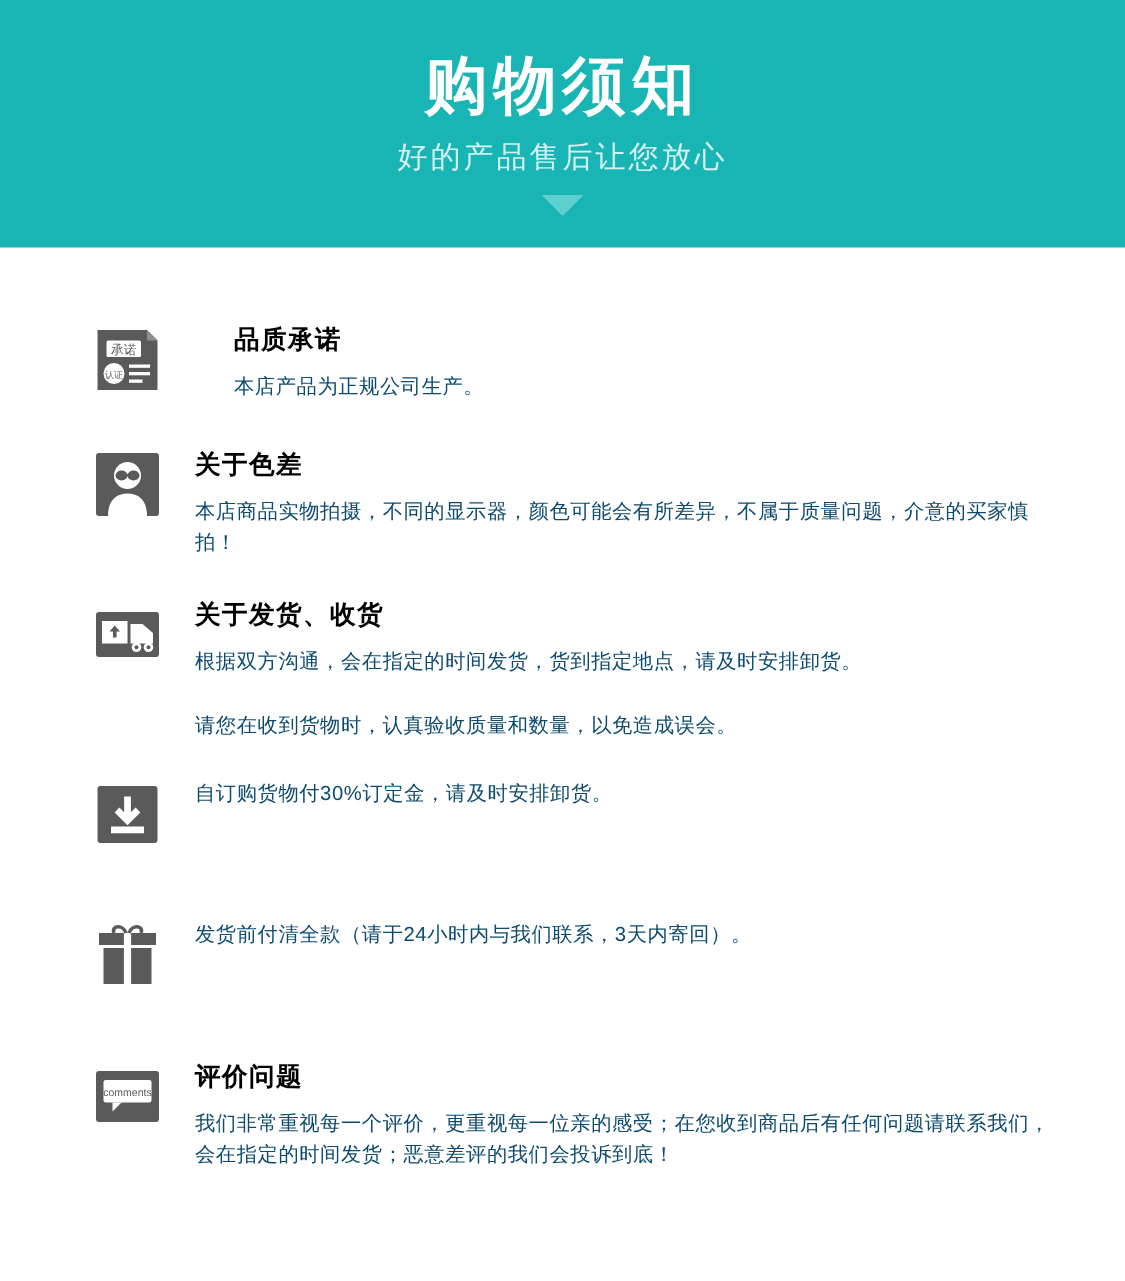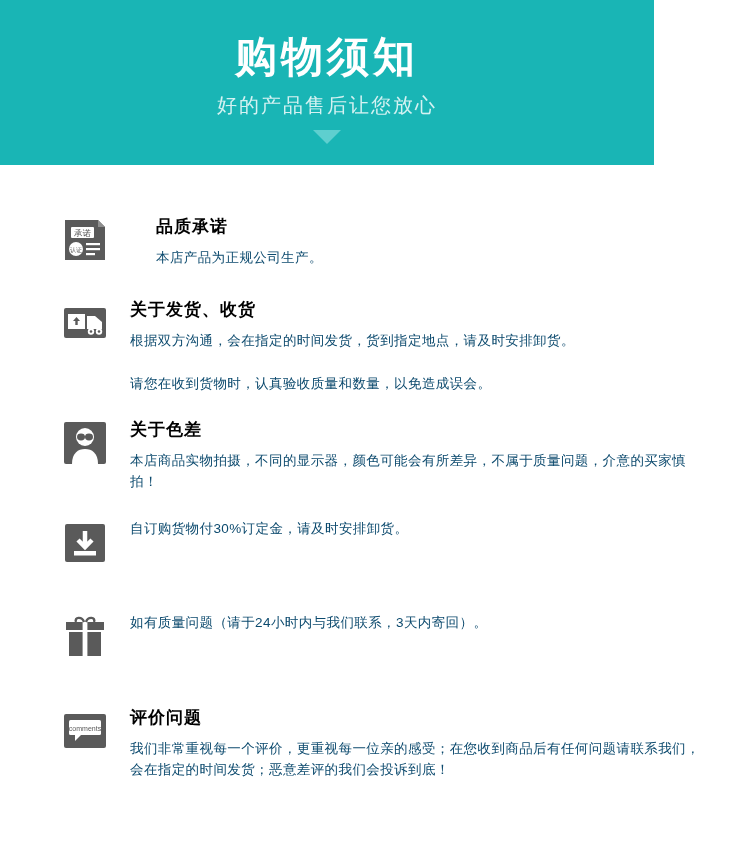--- a/index.html
+++ b/index.html
@@ -16,21 +16,21 @@
   }
   .page {
     width: 750px;
     height: 854px;
     position: relative;
     background: #ffffff;
   }
 
   
   .banner {
-    width: 654px;
+    width: 750px;
     height: 165px;
     background: #19b5b5;
     position: relative;
     box-sizing: border-box;
     display: flex;
     flex-direction: column;
     align-items: center;
     justify-content: flex-start;
     padding-top: 30px;
   }
@@ -134,57 +134,57 @@
           <rect x="24" y="31" width="14" height="2.2" fill="#ffffff"></rect>
           <rect x="24" y="36" width="9" height="2.2" fill="#ffffff"></rect>
         </svg>
       </div>
       <div class="item-body">
         <div class="item-title">品质承诺</div>
         <div class="item-text">本店产品为正规公司生产。</div>
       </div>
     </div>
 
+    <div class="item item-color">
+      <div class="item-icon">
+        <svg class="icon-svg" width="46" height="46" viewBox="0 0 46 46" xmlns="http://www.w3.org/2000/svg">
+          <rect x="2" y="2" width="42" height="42" rx="2" fill="#5a5a5a"></rect>
+          <circle cx="23" cy="17" r="9" fill="#ffffff"></circle>
+          <ellipse cx="19" cy="17" rx="4" ry="3.4" fill="#5a5a5a"></ellipse>
+          <ellipse cx="27" cy="17" rx="4" ry="3.4" fill="#5a5a5a"></ellipse>
+          <rect x="22.4" y="16" width="1.4" height="1.4" fill="#5a5a5a"></rect>
+          <path d="M10 44 C10 33 16 29 23 29 C30 29 36 33 36 44 Z" fill="#ffffff"></path>
+        </svg>
+      </div>
+      <div class="item-body">
+        <div class="item-title">关于色差</div>
+        <div class="item-text">本店商品实物拍摄，不同的显示器，颜色可能会有所差异，不属于质量问题，介意的买家慎拍！</div>
+      </div>
+    </div>
+
     <div class="item item-ship">
       <div class="item-icon">
         <svg class="icon-svg" width="46" height="46" viewBox="0 0 46 46" xmlns="http://www.w3.org/2000/svg">
           <rect x="2" y="8" width="42" height="30" rx="2" fill="#5a5a5a"></rect>
           <rect x="6" y="14" width="17" height="15" fill="#ffffff"></rect>
           <path d="M14.5 17 L18 21 H15.7 V25 H13.3 V21 H11 Z" fill="#5a5a5a"></path>
           <path d="M25 16 H33 L40 22 V29 H25 Z" fill="#ffffff"></path>
           <circle cx="29" cy="31.5" r="3.2" fill="#ffffff"></circle>
           <circle cx="37" cy="31.5" r="3.2" fill="#ffffff"></circle>
           <circle cx="29" cy="31.5" r="1.3" fill="#5a5a5a"></circle>
           <circle cx="37" cy="31.5" r="1.3" fill="#5a5a5a"></circle>
         </svg>
       </div>
       <div class="item-body">
         <div class="item-title">关于发货、收货</div>
         <div class="item-text">根据双方沟通，会在指定的时间发货，货到指定地点，请及时安排卸货。</div>
         <div class="item-text">请您在收到货物时，认真验收质量和数量，以免造成误会。</div>
       </div>
     </div>
 
-    <div class="item item-color">
-      <div class="item-icon">
-        <svg class="icon-svg" width="46" height="46" viewBox="0 0 46 46" xmlns="http://www.w3.org/2000/svg">
-          <rect x="2" y="2" width="42" height="42" rx="2" fill="#5a5a5a"></rect>
-          <circle cx="23" cy="17" r="9" fill="#ffffff"></circle>
-          <ellipse cx="19" cy="17" rx="4" ry="3.4" fill="#5a5a5a"></ellipse>
-          <ellipse cx="27" cy="17" rx="4" ry="3.4" fill="#5a5a5a"></ellipse>
-          <rect x="22.4" y="16" width="1.4" height="1.4" fill="#5a5a5a"></rect>
-          <path d="M10 44 C10 33 16 29 23 29 C30 29 36 33 36 44 Z" fill="#ffffff"></path>
-        </svg>
-      </div>
-      <div class="item-body">
-        <div class="item-title">关于色差</div>
-        <div class="item-text">本店商品实物拍摄，不同的显示器，颜色可能会有所差异，不属于质量问题，介意的买家慎拍！</div>
-      </div>
-    </div>
-
     <div class="item item-pay">
       <div class="item-icon">
         <svg class="icon-svg" width="46" height="46" viewBox="0 0 46 46" xmlns="http://www.w3.org/2000/svg">
           <rect x="3" y="4" width="40" height="38" rx="2" fill="#5a5a5a"></rect>
           <path d="M23 11 L23 24 M16 20 L23 27 L30 20" stroke="#ffffff" stroke-width="4.5" fill="none" stroke-linecap="butt"></path>
           <rect x="12" y="31" width="22" height="4.5" fill="#ffffff"></rect>
         </svg>
       </div>
       <div class="item-body">
         <div class="item-text">自订购货物付30%订定金，请及时安排卸货。</div>
@@ -195,21 +195,21 @@
       <div class="item-icon">
         <svg class="icon-svg" width="46" height="46" viewBox="0 0 46 46" xmlns="http://www.w3.org/2000/svg">
           <rect x="4" y="8" width="38" height="8" fill="#5a5a5a"></rect>
           <rect x="7" y="18" width="32" height="24" fill="#5a5a5a"></rect>
           <rect x="20.6" y="8" width="4.8" height="34" fill="#ffffff"></rect>
           <path d="M14 8 C12 3 20 2 22 8" stroke="#5a5a5a" stroke-width="2.4" fill="none"></path>
           <path d="M32 8 C34 3 26 2 24 8" stroke="#5a5a5a" stroke-width="2.4" fill="none"></path>
         </svg>
       </div>
       <div class="item-body">
-        <div class="item-text">如有质量问题（请于24小时内与我们联系，3天内寄回）。</div>
+        <div class="item-text">发货前付清全款（请于24小时内与我们联系，3天内寄回）。</div>
       </div>
     </div>
 
     <div class="item item-review">
       <div class="item-icon">
         <svg class="icon-svg" width="46" height="46" viewBox="0 0 46 46" xmlns="http://www.w3.org/2000/svg">
           <rect x="2" y="6" width="42" height="34" rx="2" fill="#5a5a5a"></rect>
           <rect x="7" y="12" width="32" height="15" rx="1.5" fill="#ffffff"></rect>
           <path d="M13 27 L13 33 L19 27 Z" fill="#ffffff"></path>
           <text x="23" y="22.5" font-family="'Liberation Sans',sans-serif" font-size="7" fill="#5a5a5a" text-anchor="middle">comments</text>

